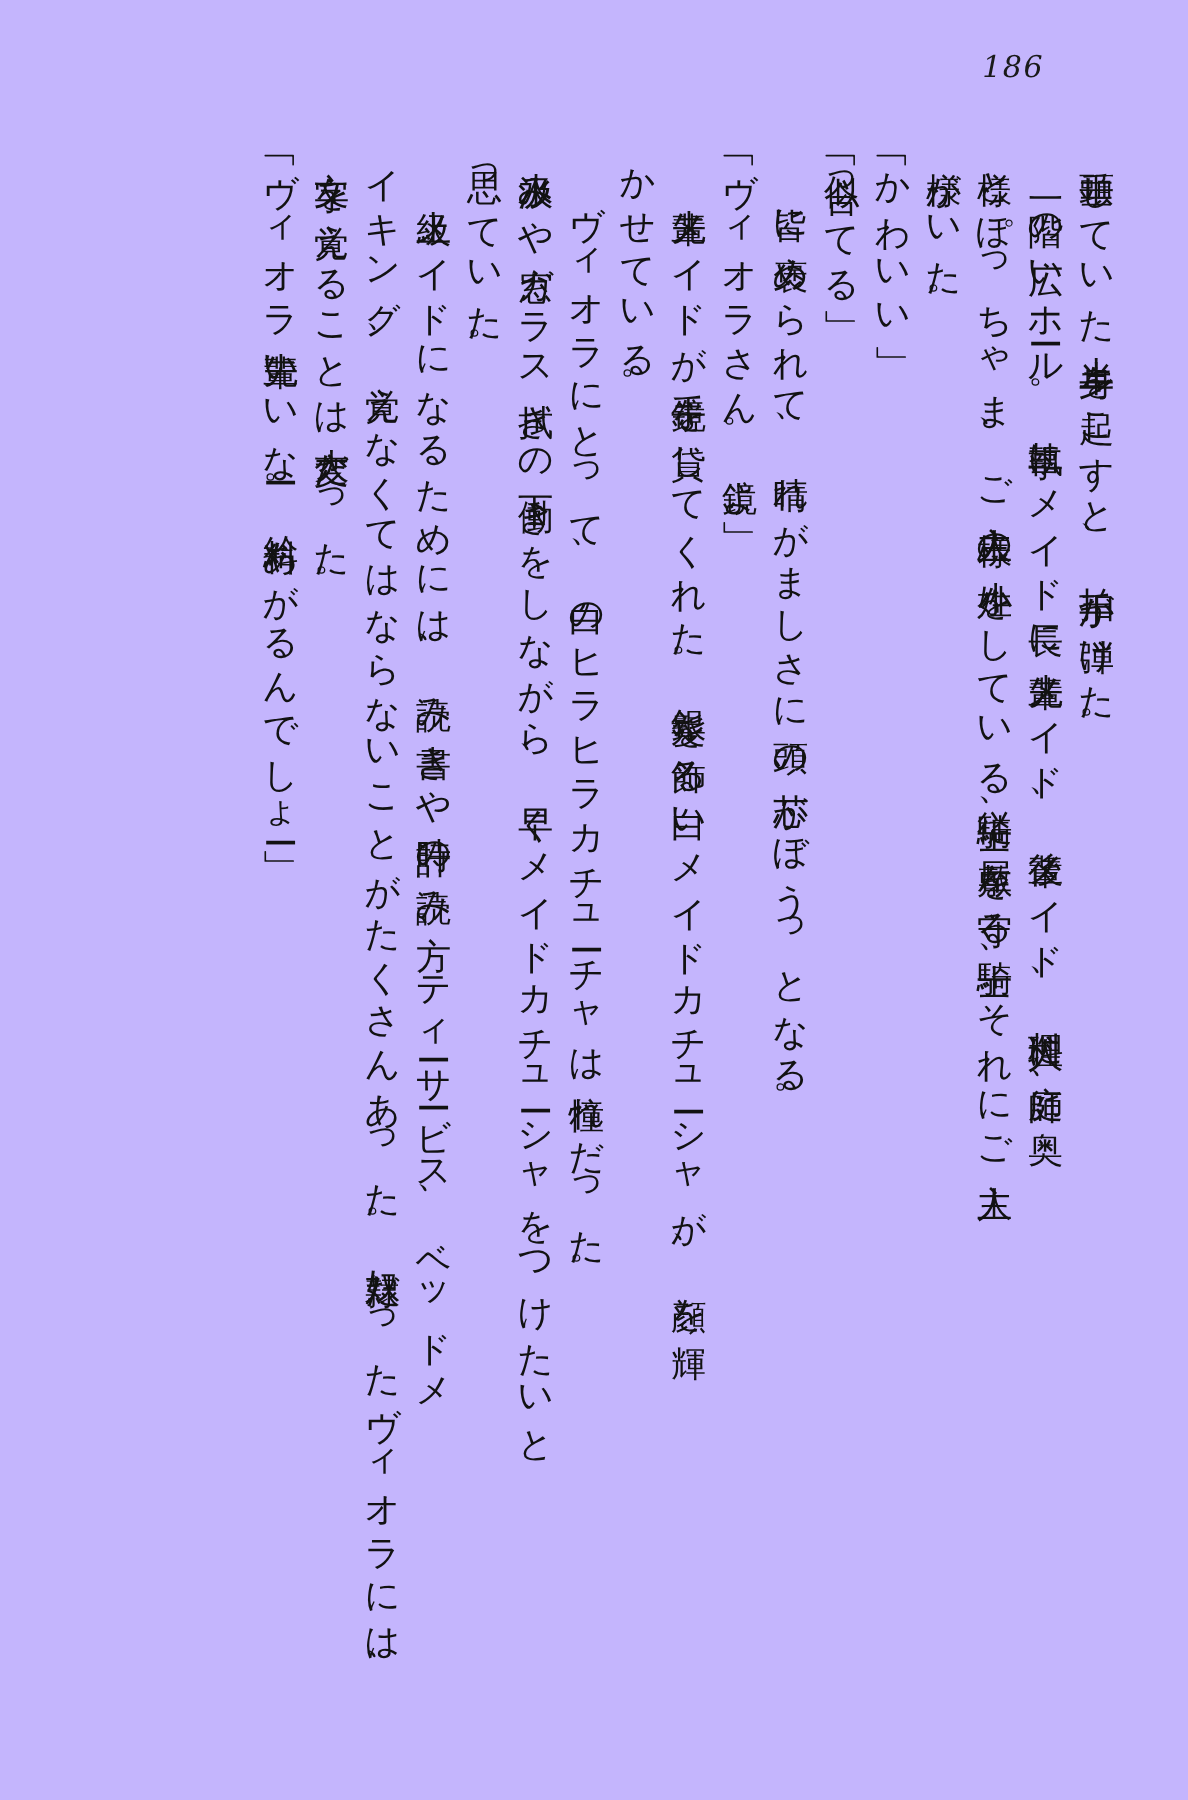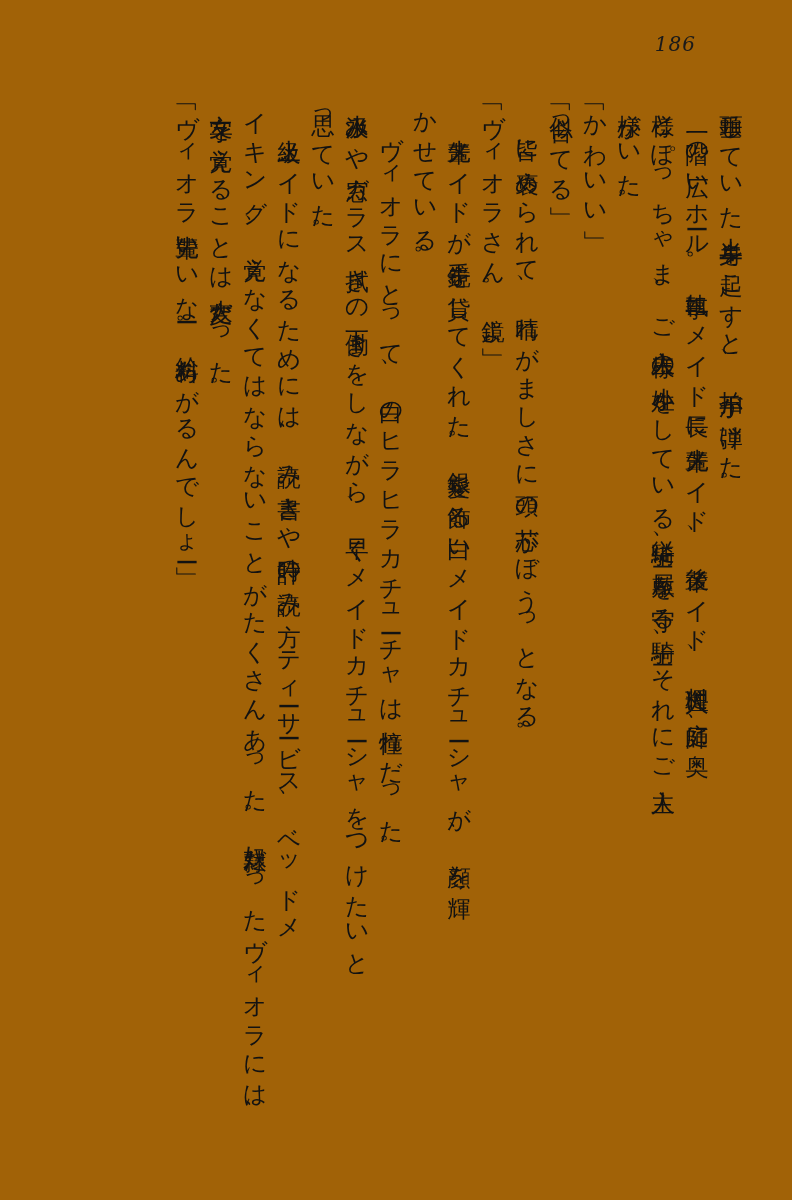--- a/index.html
+++ b/index.html
@@ -4,21 +4,21 @@
 <style>
   html, body {
     margin: 0;
     padding: 0;
     background: #ffffff;
   }
   #page {
     position: relative;
     width: 792px;
     height: 1200px;
-    background: #a16207;
+    background: #c4b5fd;
     overflow: hidden;
     font-family: "DejaVu Serif", "Liberation Serif", serif;
     color: #111111;
   }
   #page-number {
     position: absolute;
     top: 32px;
     right: 96px;
     font-family: "DejaVu Serif", "Liberation Serif", serif;
     font-style: italic;

